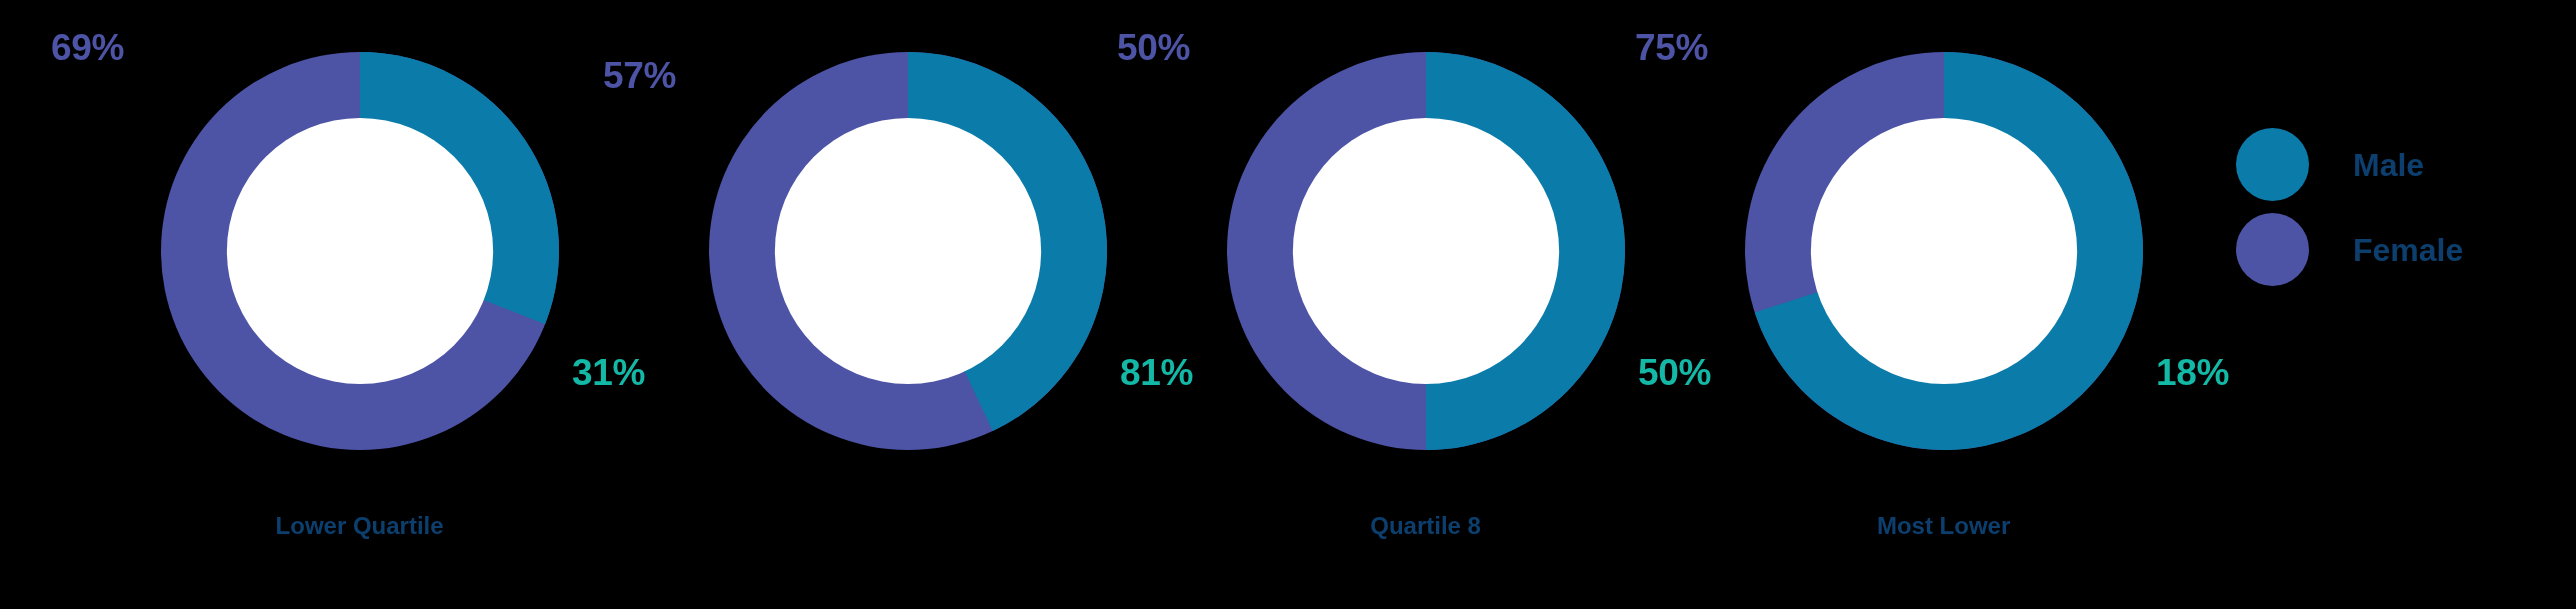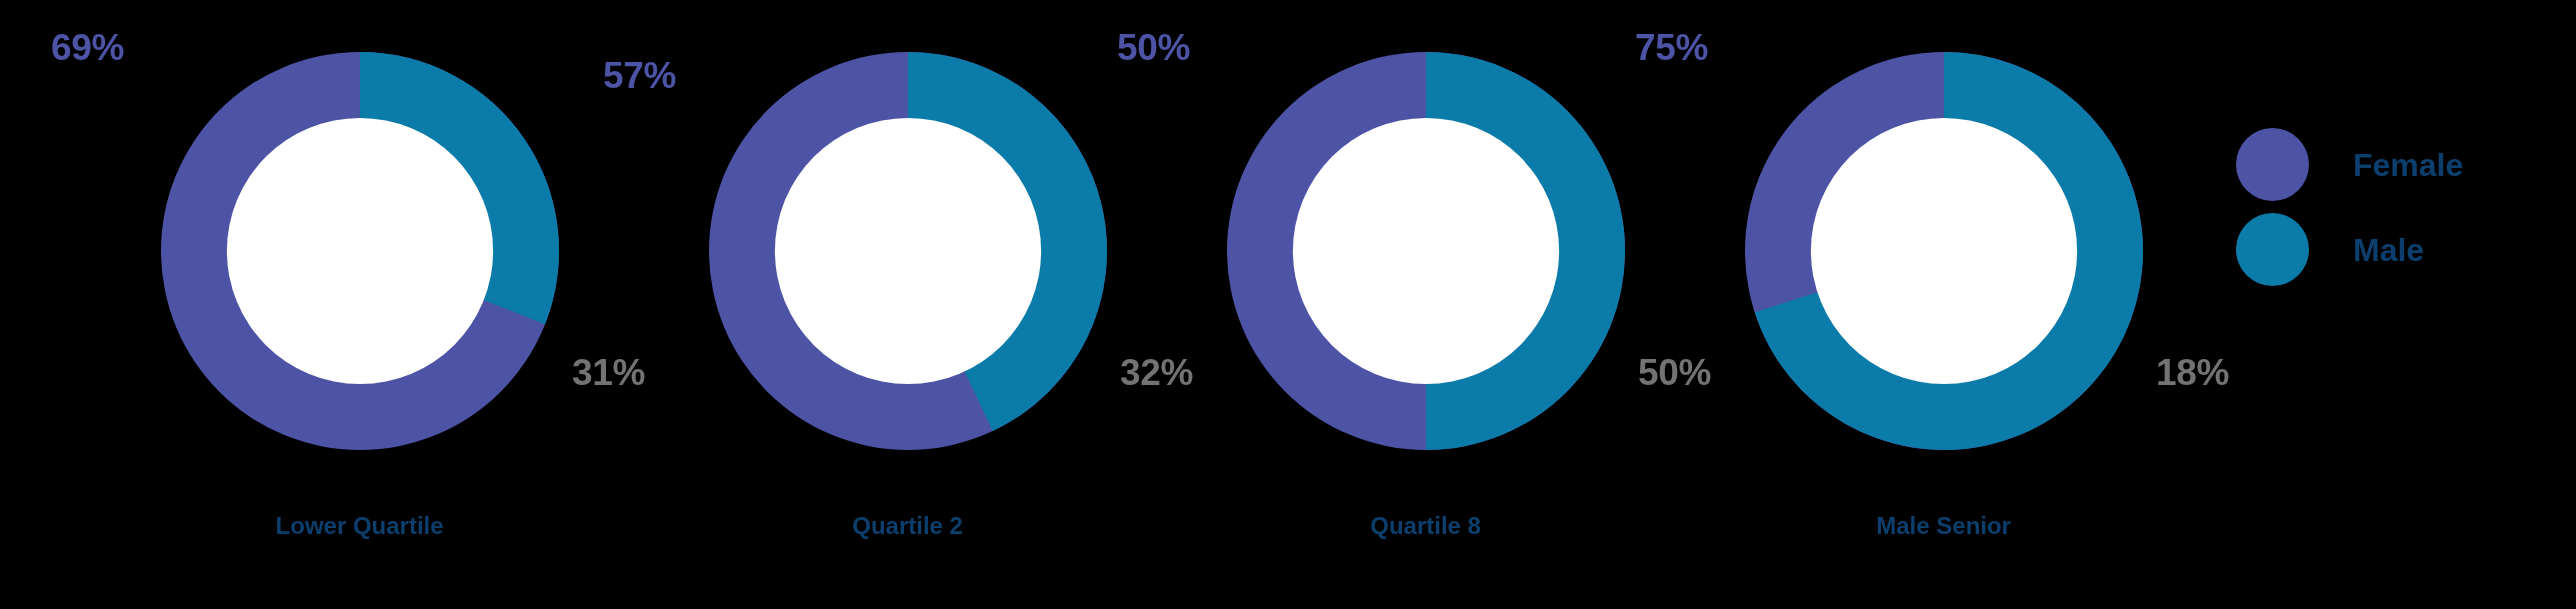--- a/index.html
+++ b/index.html
@@ -34,21 +34,21 @@
   
   .pct {
     position: absolute;
     font-weight: bold;
     font-size: 37px;
     letter-spacing: -0.3px;
     white-space: nowrap;
     line-height: 1;
   }
   .pct-female { color: #4D53A5; }
-  .pct-male   { color: #737373; }
+  .pct-male   { color: #14b8a6; }
 
   
   .cat-label {
     position: absolute;
     font-weight: bold;
     font-size: 24px;
     color: #0C3F6E;
     white-space: nowrap;
     text-align: center;
     line-height: 1;
@@ -103,22 +103,21 @@
 
   <div class="donut-group" style="left:709px; width:480px;">
     <div class="donut-wrap" style="left:0px; top:52px; width:398px; height:398px;">
       <svg class="donut-svg" width="398" height="398" viewBox="0 0 580 580">
         <circle cx="290" cy="290" r="290" fill="#4D53A5"></circle>
         <path fill="#0B7BA9" d="M 290 290 L 290 0 A 290 290 0 0 1 413.476 552.400 Z"></path>
         <circle cx="290" cy="290" r="194" fill="#FFFFFF"></circle>
       </svg>
     </div>
     <div class="pct pct-female" style="left:-106px; top:29px;margin-top:28px;">57%</div>
-    <div class="pct pct-male" style="left:411px; top:354px;">32%</div>
-    <div class="cat-label" style="left:-27.4px; top:514px; width:452px;">Quartile 2</div>
+    <div class="pct pct-male" style="left:411px; top:354px;">81%</div>
   </div>
 
   <div class="donut-group" style="left:1227px; width:480px;">
     <div class="donut-wrap" style="left:0px; top:52px; width:398px; height:398px;">
       <svg class="donut-svg" width="398" height="398" viewBox="0 0 580 580">
         <circle cx="290" cy="290" r="290" fill="#4D53A5"></circle>
         <path fill="#0B7BA9" d="M 290 290 L 290 0 A 290 290 0 0 1 290.000 580.000 Z"></path>
         <circle cx="290" cy="290" r="194" fill="#FFFFFF"></circle>
       </svg>
     </div>
@@ -130,28 +129,28 @@
   <div class="donut-group" style="left:1745px; width:480px;">
     <div class="donut-wrap" style="left:0px; top:52px; width:398px; height:398px;">
       <svg class="donut-svg" width="398" height="398" viewBox="0 0 580 580">
         <circle cx="290" cy="290" r="290" fill="#4D53A5"></circle>
         <path fill="#0B7BA9" d="M 290 290 L 290 0 A 290 290 0 1 1 14.194 379.615 Z"></path>
         <circle cx="290" cy="290" r="194" fill="#FFFFFF"></circle>
       </svg>
     </div>
     <div class="pct pct-female" style="left:-110px; top:29px;">75%</div>
     <div class="pct pct-male" style="left:411px; top:354px;">18%</div>
-    <div class="cat-label" style="left:-27.4px; top:514px; width:452px;">Male Senior</div>
+    <div class="cat-label" style="left:-27.4px; top:514px; width:452px;">Most Lower</div>
   </div>
 
   <div id="legend">
     <div class="legend-row">
+      <div class="legend-swatch male"></div>
+      <div class="legend-text">Male</div>
+    </div>
+    <div class="legend-row">
       <div class="legend-swatch female"></div>
       <div class="legend-text">Female</div>
-    </div>
-    <div class="legend-row">
-      <div class="legend-swatch male"></div>
-      <div class="legend-text">Male</div>
     </div>
   </div>
 
 </div>
 
 
 </body></html>

